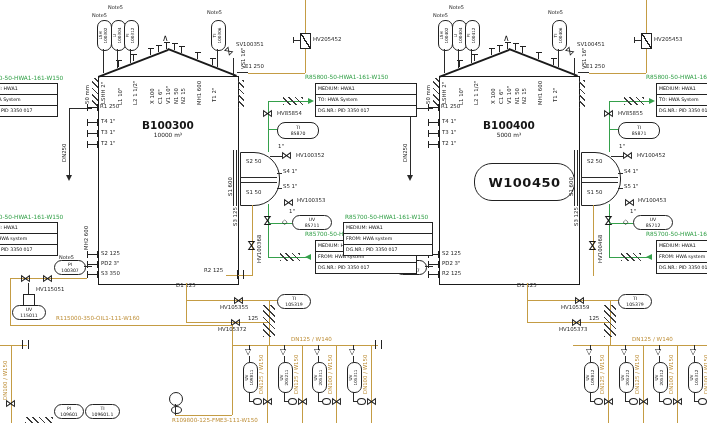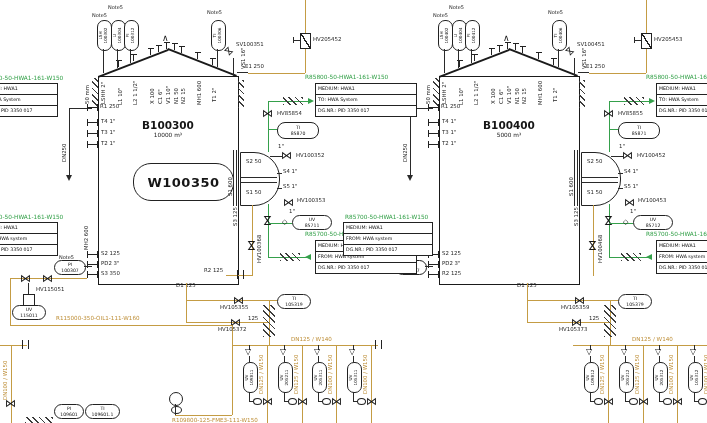--- a/index.html
+++ b/index.html
@@ -152,23 +152,20 @@
     <div class="lbl" style="left:100px;top:104px">R1 250</div>
     <div class="stub" style="left:87px;top:119px"></div>
     <div class="lbl" style="left:101px;top:119px">T4 1"</div>
     <div class="stub" style="left:87px;top:130px"></div>
     <div class="lbl" style="left:101px;top:130px">T3 1"</div>
     <div class="stub" style="left:87px;top:141px"></div>
     <div class="lbl" style="left:101px;top:141px">T2 1"</div>
 
     <div class="ttl" style="left:123px;top:119px">B100300</div>
     <div class="vol" style="left:123px;top:132px">10000 m³</div>
-    <div class="stad" style="left:133px;top:163px;width:99px;height:36px">
-        <span>W100350</span>
-      </div>
     <div class="vt" style="left:227px;top:196px">S1 600</div>
     <div class="vt" style="left:83px;top:250px">MH2 600</div>
 
     <div class="note" style="left:59px;top:254px">Note5</div>
     <div class="pill" style="left:54px;top:260px;width:30px;height:13px">
         <span>PI</span>
         <span>100307</span>
       </div>
     <div class="hl" style="left:84px;top:266px;width:8px"></div>
     <div class="stub" style="left:87px;top:251px"></div>
@@ -421,20 +418,23 @@
     <div class="lbl" style="left:100px;top:104px">R1 250</div>
     <div class="stub" style="left:87px;top:119px"></div>
     <div class="lbl" style="left:101px;top:119px">T4 1"</div>
     <div class="stub" style="left:87px;top:130px"></div>
     <div class="lbl" style="left:101px;top:130px">T3 1"</div>
     <div class="stub" style="left:87px;top:141px"></div>
     <div class="lbl" style="left:101px;top:141px">T2 1"</div>
 
     <div class="ttl" style="left:123px;top:119px">B100400</div>
     <div class="vol" style="left:123px;top:132px">5000 m³</div>
+    <div class="stad" style="left:133px;top:163px;width:99px;height:36px">
+        <span>W100450</span>
+      </div>
     <div class="vt" style="left:227px;top:196px">S1 600</div>
     <div class="vt" style="left:83px;top:250px">MH2 600</div>
 
     <div class="note" style="left:59px;top:254px">Note5</div>
     <div class="pill" style="left:54px;top:260px;width:30px;height:13px">
         <span>PI</span>
         <span>100407</span>
       </div>
     <div class="hl" style="left:84px;top:266px;width:8px"></div>
     <div class="stub" style="left:87px;top:251px"></div>

